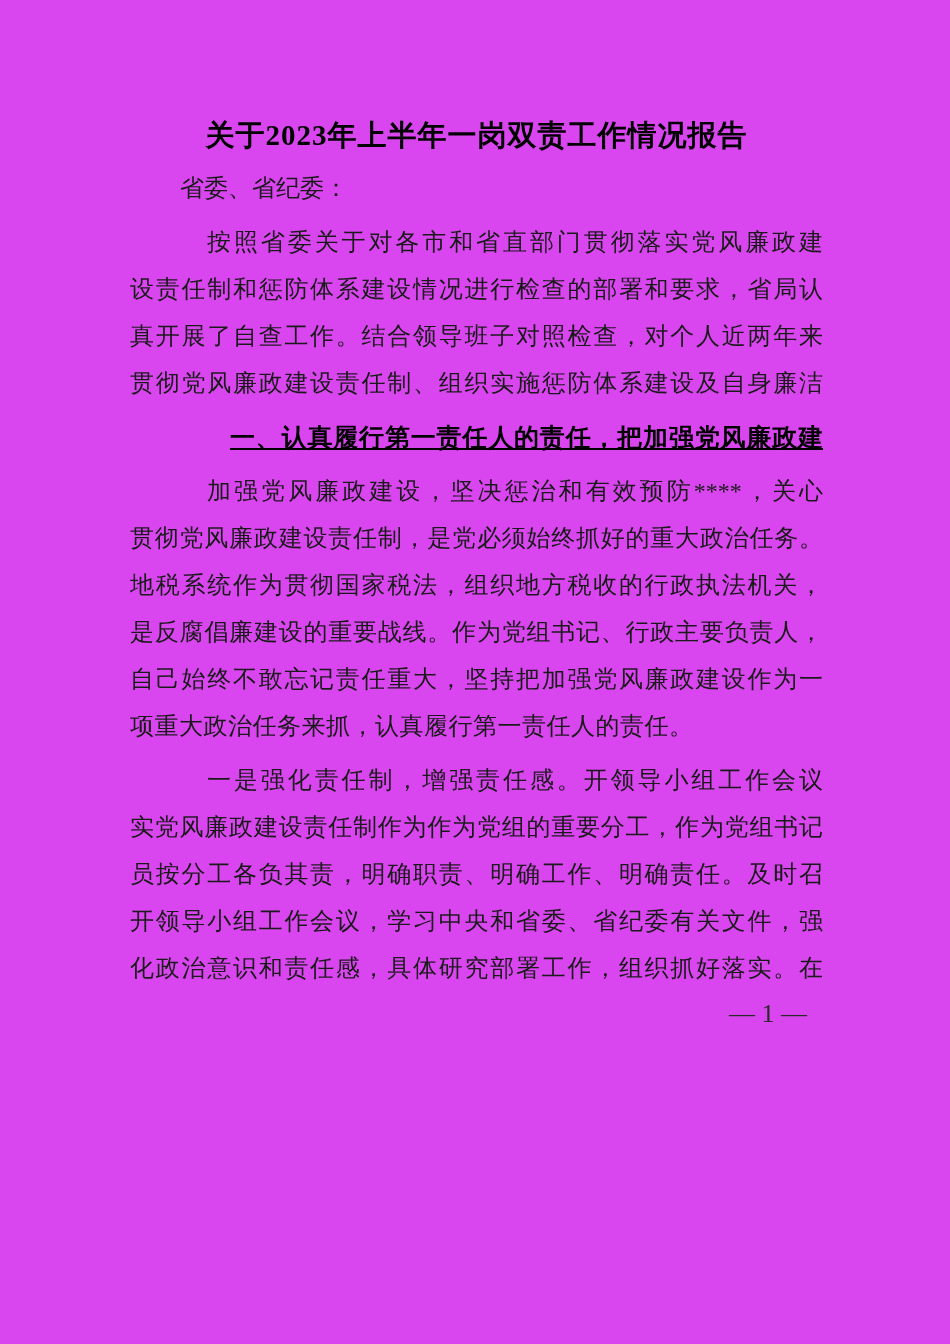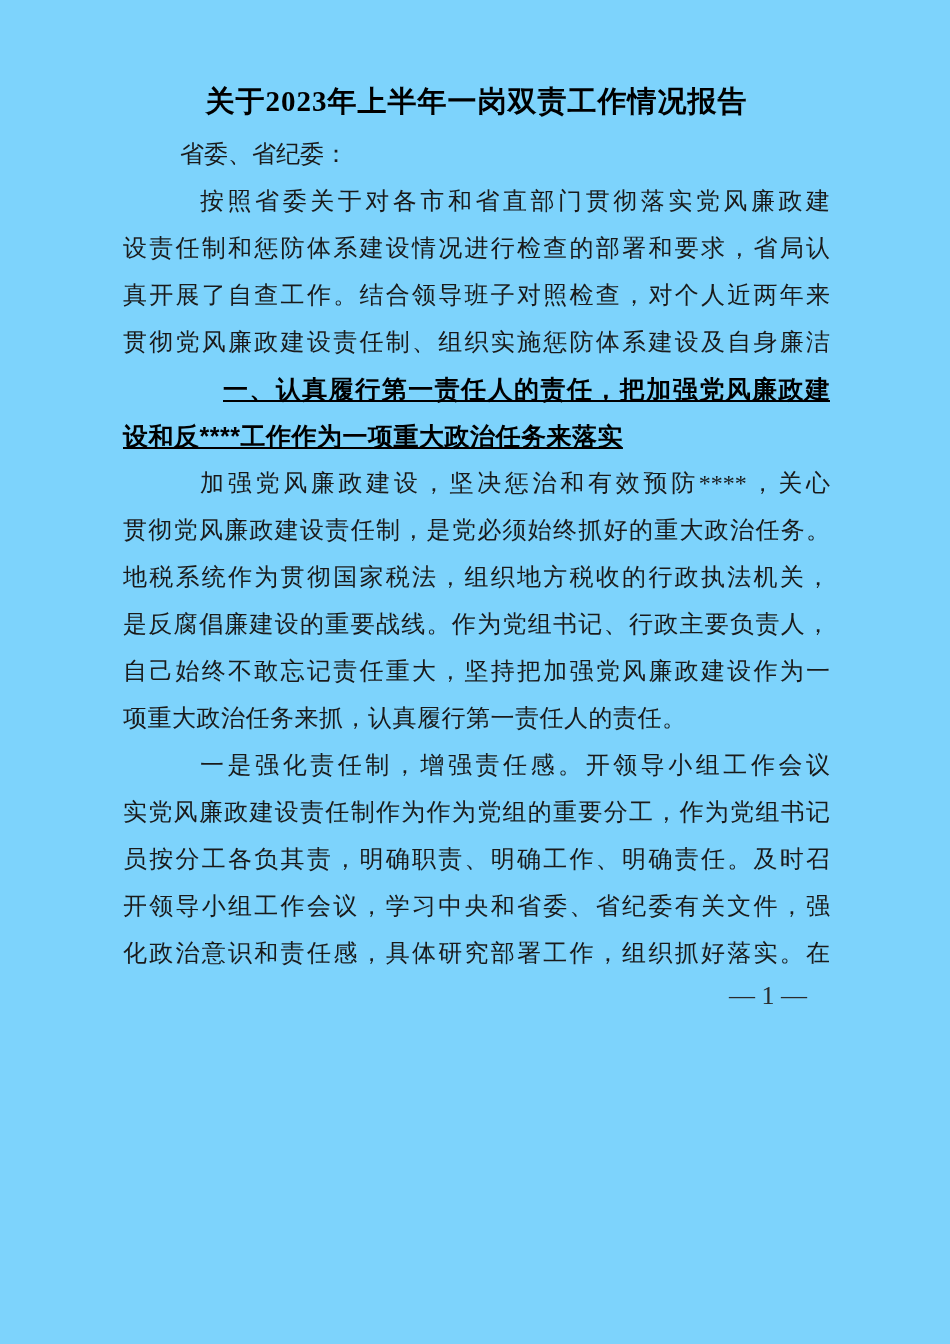--- a/index.html
+++ b/index.html
@@ -7,43 +7,43 @@
     width: 950px;
     height: 1344px;
     background: #ffffff;
     font-family: "Liberation Serif", serif;
   }
   .page {
     position: relative;
     box-sizing: border-box;
     width: 950px;
     height: 1344px;
-    padding: 83px 120px 0 123px;
-    background: #7dd3fc;
+    padding: 117px 120px 0 123px;
+    background: #d946ef;
     color: #1a1a1a;
     overflow: hidden;
   }
   .title {
     margin: 0 0 12px 0;
     font-size: 29px;
     line-height: 36px;
     font-weight: bold;
     text-align: center;
     color: #000000;
     font-family: "Liberation Serif", serif;
     letter-spacing: 1px;
   }
   .salutation {
     height: 47px;
     line-height: 47px;
     padding-left: 57px;
     font-size: 24px;
     color: #1a1a1a;
   }
-  .para { margin: 0; }
+  .para { margin: 7px; }
   .line {
     height: 47px;
     line-height: 47px;
     font-size: 24px;
     color: #1a1a1a;
     text-align: justify;
     text-align-last: justify;
     white-space: nowrap;
     overflow: visible;
   }
@@ -78,21 +78,20 @@
 
   <div id="paragraphs">
       <div class="para body">
         <div class="line indent">按照省委关于对各市和省直部门贯彻落实党风廉政建</div>
         <div class="line">设责任制和惩防体系建设情况进行检查的部署和要求，省局认</div>
         <div class="line">真开展了自查工作。结合领导班子对照检查，对个人近两年来</div>
         <div class="line">贯彻党风廉政建设责任制、组织实施惩防体系建设及自身廉洁</div>
       </div>
       <div class="para heading">
         <div class="line indent">一、认真履行第一责任人的责任，把加强党风廉政建</div>
-        <div class="line unjust">设和反****工作作为一项重大政治任务来落实</div>
       </div>
       <div class="para body">
         <div class="line indent">加强党风廉政建设，坚决惩治和有效预防****，关心</div>
         <div class="line">贯彻党风廉政建设责任制，是党必须始终抓好的重大政治任务。</div>
         <div class="line">地税系统作为贯彻国家税法，组织地方税收的行政执法机关，</div>
         <div class="line">是反腐倡廉建设的重要战线。作为党组书记、行政主要负责人，</div>
         <div class="line">自己始终不敢忘记责任重大，坚持把加强党风廉政建设作为一</div>
         <div class="line unjust">项重大政治任务来抓，认真履行第一责任人的责任。</div>
       </div>
       <div class="para body">

